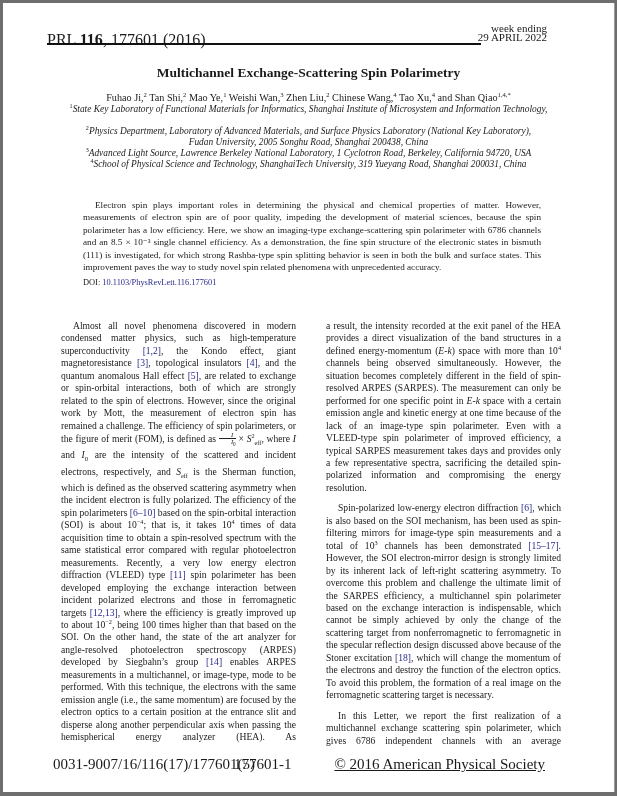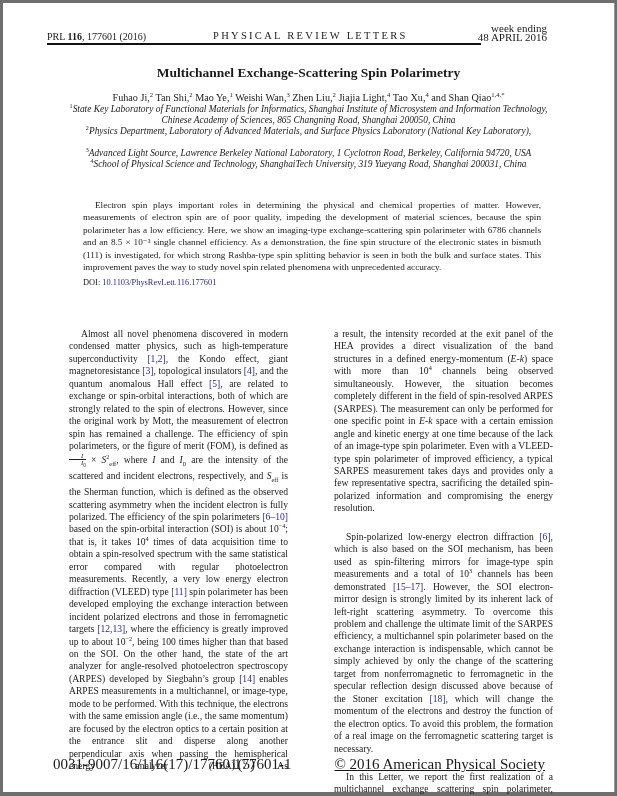--- a/index.html
+++ b/index.html
@@ -9,83 +9,82 @@
       font-family: "Liberation Serif", "DejaVu Serif", serif;
       color: #1a1a1a;
       position: relative;
     }
     .page {
       position: absolute; left: 3px; top: 3px; width: 611px; height: 789px;
       background: #ffffff;
       border-right: 1px solid #9a9a9a;
     }
     .abs { position: absolute; white-space: nowrap; }
-    .hdr-left { left: 44px; top: 28px; font-size: 10px; text-align: right; }
+    .hdr-left { left: 44px; top: 28px; font-size: 16px; text-align: right; }
     .hdr-left b { font-weight: bold; }
     .hdr-center { left: 210px; top: 27px; font-size: 10.5px; letter-spacing: 2.3px; }
     .hdr-right { right: 67px; top: 21px; font-size: 11px; text-align: right; line-height: 9px; }
     .hdr-rule { position: absolute; left: 44px; top: 40px; width: 434px; height: 2px; background: #111; }
     .title { left: 0; width: 611px; top: 62px; text-align: center; font-weight: bold; font-size: 13.5px; }
     .center-line { left: 0; width: 611px; text-align: center; font-size: 9.4px; }
     .authors { top: 89px; font-size: 10.2px; }
     .aff { font-style: italic; }
     sup { font-size: 65%; vertical-align: super; line-height: 0; font-style: normal; }
     .abstract {
       position: absolute; left: 80px; top: 196px; width: 458px;
       font-size: 9.2px; line-height: 12.4px; text-align: justify; text-indent: 12px;
     }
     .doi { left: 80px; top: 275px; font-size: 8.4px; }
     .doi-link { color: #2a2a8a; margin-top: 16px; }
     .col {
       position: absolute; top: 309px; width: 251px;
       font-size: 9.6px; line-height: 12.45px; text-align: justify;
     }
-    .col p { margin: 16px; text-indent: 12px; }
+    .col p { margin: 8px; text-indent: 12px; }
     .col-left { left: 50px; }
     .col-right { left: 315px; }
     .ref { color: #2a2a8a; }
     .last-line { text-align-last: justify; }
     .foot { top: 741px; font-size: 15px; margin-top: 12px; }
     .foot-left { left: 50px; }
     .foot-center { left: 231px; }
     .foot-right { right: 69px; text-decoration: underline; }
     .frac { display: inline-block; vertical-align: middle; text-align: center; font-size: 6.5px; line-height: 6px; }
     .frac span { display: block; }
     .frac .num { border-bottom: 0.6px solid #222; }
     i { font-style: italic; }
   </style>
 </head>
 <body>
 
 <div class="page">
 
   <div class="abs hdr-left"><span>PRL</span> <b>116</b><span>, 177601 (2016)</span></div>
-  <div class="abs hdr-center">PHYSICAL REVIEW LETTERS</div>
   <div class="abs hdr-right">
     <div>week ending</div>
-    <div>48 APRIL 2016</div>
+    <div>29 APRIL 2022</div>
   </div>
   <div class="hdr-rule"></div>
 
   <div class="abs title">Multichannel Exchange-Scattering Spin Polarimetry</div>
 
   <div class="abs center-line authors">
     <span><span>Fuhao Ji,</span><sup>2</sup></span>
     <span><span>Tan Shi,</span><sup>2</sup></span>
     <span><span>Mao Ye,</span><sup>1</sup></span>
     <span><span>Weishi Wan,</span><sup>3</sup></span>
     <span><span>Zhen Liu,</span><sup>2</sup></span>
-    <span><span>Jiajia Light,</span><sup>4</sup></span>
+    <span><span>Chinese Wang,</span><sup>4</sup></span>
     <span><span>Tao Xu,</span><sup>4</sup></span>
     <span><span>and Shan Qiao</span><sup>1,4,*</sup></span>
   </div>
 
   <div class="abs center-line aff" style="top:101px;"><sup>1</sup><span>State Key Laboratory of Functional Materials for Informatics, Shanghai Institute of Microsystem and Information Technology,</span></div>
-  <div class="abs center-line aff" style="top:112px;">Chinese Academy of Sciences, 865 Changning Road, Shanghai 200050, China</div>
   <div class="abs center-line aff" style="top:123px;"><sup>2</sup><span>Physics Department, Laboratory of Advanced Materials, and Surface Physics Laboratory (National Key Laboratory),</span></div>
+  <div class="abs center-line aff" style="top:134px;">Fudan University, 2005 Songhu Road, Shanghai 200438, China</div>
   <div class="abs center-line aff" style="top:145px;"><sup>3</sup><span>Advanced Light Source, Lawrence Berkeley National Laboratory, 1 Cyclotron Road, Berkeley, California 94720, USA</span></div>
   <div class="abs center-line aff" style="top:156px;"><sup>4</sup><span>School of Physical Science and Technology, ShanghaiTech University, 319 Yueyang Road, Shanghai 200031, China</span></div>
 
   <div class="abstract">Electron spin plays important roles in determining the physical and chemical properties of matter. However, measurements of electron spin are of poor quality, impeding the development of material sciences, because the spin polarimeter has a low efficiency. Here, we show an imaging-type exchange-scattering spin polarimeter with 6786 channels and an 8.5 × 10⁻³ single channel efficiency. As a demonstration, the fine spin structure of the electronic states in bismuth (111) is investigated, for which strong Rashba-type spin splitting behavior is seen in both the bulk and surface states. This improvement paves the way to study novel spin related phenomena with unprecedented accuracy.</div>
 
   <div class="abs doi"><span>DOI:</span> <span class="doi-link">10.1103/PhysRevLett.116.177601</span></div>
 
   <div class="col col-left">
     <p class="last-line"><span>Almost all novel phenomena discovered in modern condensed matter physics, such as high-temperature superconductivity </span><span class="ref">[1,2]</span><span>, the Kondo effect, giant magnetoresistance </span><span class="ref">[3]</span><span>, topological insulators </span><span class="ref">[4]</span><span>, and the quantum anomalous Hall effect </span><span class="ref">[5]</span><span>, are related to exchange or spin-orbital interactions, both of which are strongly related to the spin of electrons. However, since the original work by Mott, the measurement of electron spin has remained a challenge. The efficiency of spin polarimeters, or the figure of merit (FOM), is defined as </span><span class="frac"><span class="num"><i>I</i></span><span><i>I</i><sub style="font-size:80%">0</sub></span></span> × <i>S</i><sup>2</sup><sub style="font-size:65%">eff</sub><span>, where </span><i>I</i> and <i>I</i><sub style="font-size:70%">0</sub><span> are the intensity of the scattered and incident electrons, respectively, and </span><i>S</i><sub style="font-size:65%">eff</sub><span> is the Sherman function, which is defined as the observed scattering asymmetry when the incident electron is fully polarized. The efficiency of the spin polarimeters </span><span class="ref">[6–10]</span><span> based on the spin-orbital interaction (SOI) is about 10</span><sup>−4</sup><span>; that is, it takes 10</span><sup>4</sup><span> times of data acquisition time to obtain a spin-resolved spectrum with the same statistical error compared with regular photoelectron measurements. Recently, a very low energy electron diffraction (VLEED) type </span><span class="ref">[11]</span><span> spin polarimeter has been developed employing the exchange interaction between incident polarized electrons and those in ferromagnetic targets </span><span class="ref">[12,13]</span><span>, where the efficiency is greatly improved up to about 10</span><sup>−2</sup><span>, being 100 times higher than that based on the SOI. On the other hand, the state of the art analyzer for angle-resolved photoelectron spectroscopy (ARPES) developed by Siegbahn’s group </span><span class="ref">[14]</span><span> enables ARPES measurements in a multichannel, or image-type, mode to be performed. With this technique, the electrons with the same emission angle (i.e., the same momentum) are focused by the electron optics to a certain position at the entrance slit and disperse along another perpendicular axis when passing the hemispherical energy analyzer (HEA). As</span></p>
   </div>

